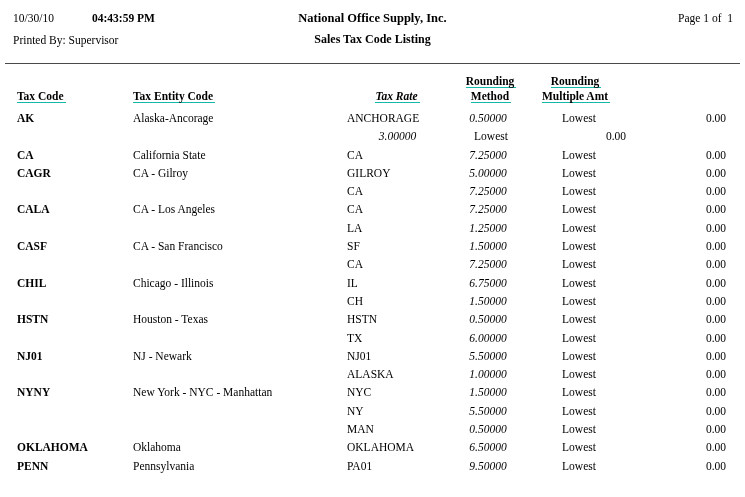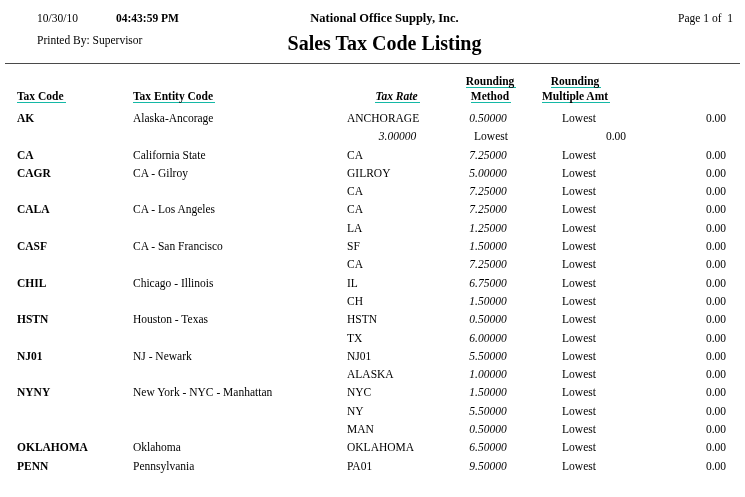--- a/index.html
+++ b/index.html
@@ -4,28 +4,28 @@
 <style>
   html, body { margin: 0; padding: 0; }
   body {
     width: 745px; height: 497px;
     background: #ffffff;
     color: #000000;
     font-family: "Liberation Serif", serif;
     position: relative;
     overflow: hidden;
   }
-  .page-header { position: relative; height: 63px; margin-left: 24px; }
+  .page-header { position: relative; height: 63px; }
   .hdr { font-size: 11.5px; }
   .date    { position: absolute; left: 13px;  top: 12px; }
   .time    { position: absolute; left: 92px;  top: 12px; font-weight: bold; }
   .company { position: absolute; left: 0; right: 0; top: 11px; text-align: center; font-weight: bold; font-size: 12.5px; }
   .page-num{ position: absolute; right: 12px; top: 12px; white-space: pre; }
   .printed-by { position: absolute; left: 13px; top: 34px; }
-  .title   { position: absolute; left: 0; right: 0; top: 32px; text-align: center; font-weight: bold; font-size: 20px; }
+  .title   { position: absolute; left: 0; right: 0; top: 32px; text-align: center; font-weight: bold; font-size: 12px; }
   .rule { height: 0; border-top: 1.5px solid #4a4a4a; margin: 0 5px; }
 
   .table { margin-left: 13px; width: 713px; font-size: 11.5px; }
   .thead, .row {
     display: grid;
     grid-template-columns: 118px 214px 105px 76px 100px 100px;
   }
   .thead {
     align-items: end;
     padding-top: 10px;

